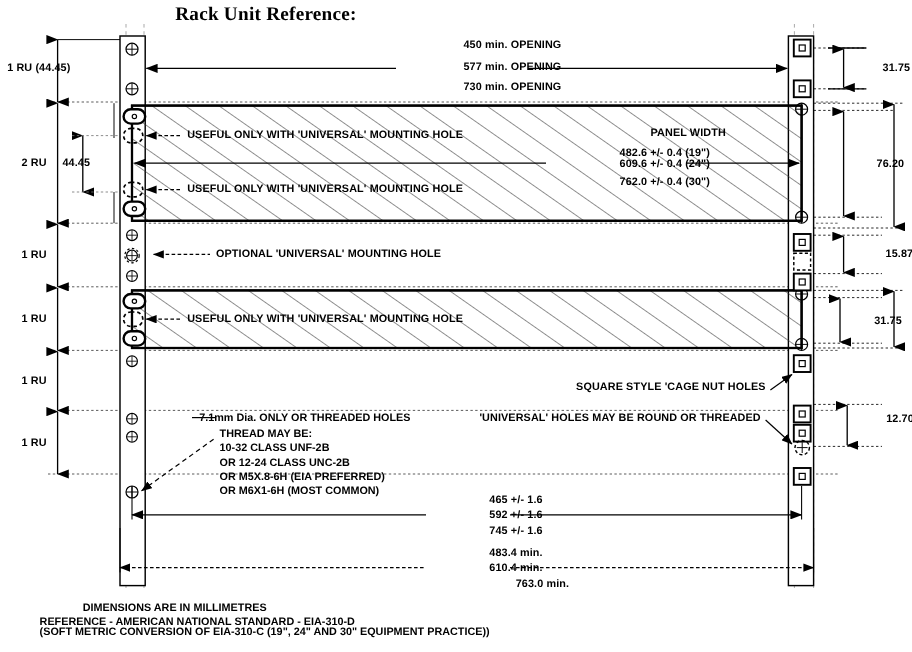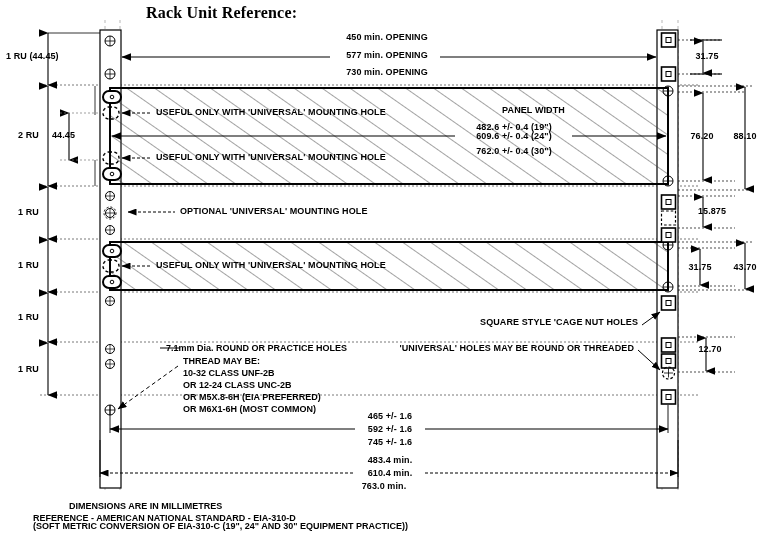--- a/index.html
+++ b/index.html
@@ -24,21 +24,21 @@
   }
   .lbl{
     position:absolute;
     font-family:"Liberation Sans",sans-serif;
     font-size:9px;
     font-weight:700;
     white-space:nowrap;
     letter-spacing:0.1px;
     line-height:11px;
   }
-  .lbl.c{transform:translateX(-50%);}
+  .lbl.c{transform:translateX(-50%);margin-left:40px;}
   .lbl.r{transform:translateX(-100%);}
   .note{
     position:absolute;
     font-family:"Liberation Sans",sans-serif;
     font-size:9px;
     font-weight:700;
     line-height:12px;
     white-space:pre;
   }
 </style>
@@ -313,34 +313,34 @@
   <div class="lbl c" style="left:514px;top:146px;">762.0 +/- 0.4 (30")</div>
 
   <div class="lbl" style="left:156px;top:107px;">USEFUL ONLY WITH 'UNIVERSAL' MOUNTING HOLE</div>
   <div class="lbl" style="left:156px;top:152px;">USEFUL ONLY WITH 'UNIVERSAL' MOUNTING HOLE</div>
   <div class="lbl" style="left:180px;top:206px;">OPTIONAL 'UNIVERSAL' MOUNTING HOLE</div>
   <div class="lbl" style="left:156px;top:260px;">USEFUL ONLY WITH 'UNIVERSAL' MOUNTING HOLE</div>
 
   <div class="lbl r" style="left:634px;top:343px;">'UNIVERSAL' HOLES MAY BE ROUND OR THREADED</div>
   <div class="lbl r" style="left:638px;top:317px;">SQUARE STYLE 'CAGE NUT HOLES</div>
 
-  <div class="note" style="left:166px;top:342px;">7.1mm Dia. ROUND OR PRACTICE HOLES</div>
+  <div class="note" style="left:166px;top:342px;">7.1mm Dia. ONLY OR THREADED HOLES</div>
   <div class="note" style="left:183px;top:355px;">THREAD MAY BE:</div>
   <div class="note" style="left:183px;top:367px;">10-32 CLASS UNF-2B</div>
   <div class="note" style="left:183px;top:379px;">OR 12-24 CLASS UNC-2B</div>
   <div class="note" style="left:183px;top:391px;">OR M5X.8-6H (EIA PREFERRED)</div>
   <div class="note" style="left:183px;top:403px;">OR M6X1-6H (MOST COMMON)</div>
 
   <div class="lbl c" style="left:390px;top:411px;">465 +/- 1.6</div>
   <div class="lbl c" style="left:390px;top:424px;">592 +/- 1.6</div>
   <div class="lbl c" style="left:390px;top:437px;">745 +/- 1.6</div>
 
   <div class="lbl c" style="left:390px;top:455px;">483.4 min.</div>
   <div class="lbl c" style="left:390px;top:468px;">610.4 min.</div>
-  <div class="lbl c" style="left:384px;top:481px;">763.0 min.</div>
+  <div class="lbl c" style="left:412px;top:481px;">763.0 min.</div>
 
   <div class="lbl c" style="left:707px;top:51px;">31.75</div>
   <div class="lbl c" style="left:702px;top:131px;">76.20</div>
   <div class="lbl c" style="left:745px;top:131px;">88.10</div>
   <div class="lbl c" style="left:712px;top:206px;">15.875</div>
   <div class="lbl c" style="left:700px;top:262px;">31.75</div>
   <div class="lbl c" style="left:745px;top:262px;">43.70</div>
   <div class="lbl c" style="left:710px;top:344px;">12.70</div>
 
   <div class="note" style="left:33px;top:500px;margin-left:36px;">DIMENSIONS ARE IN MILLIMETRES</div>

